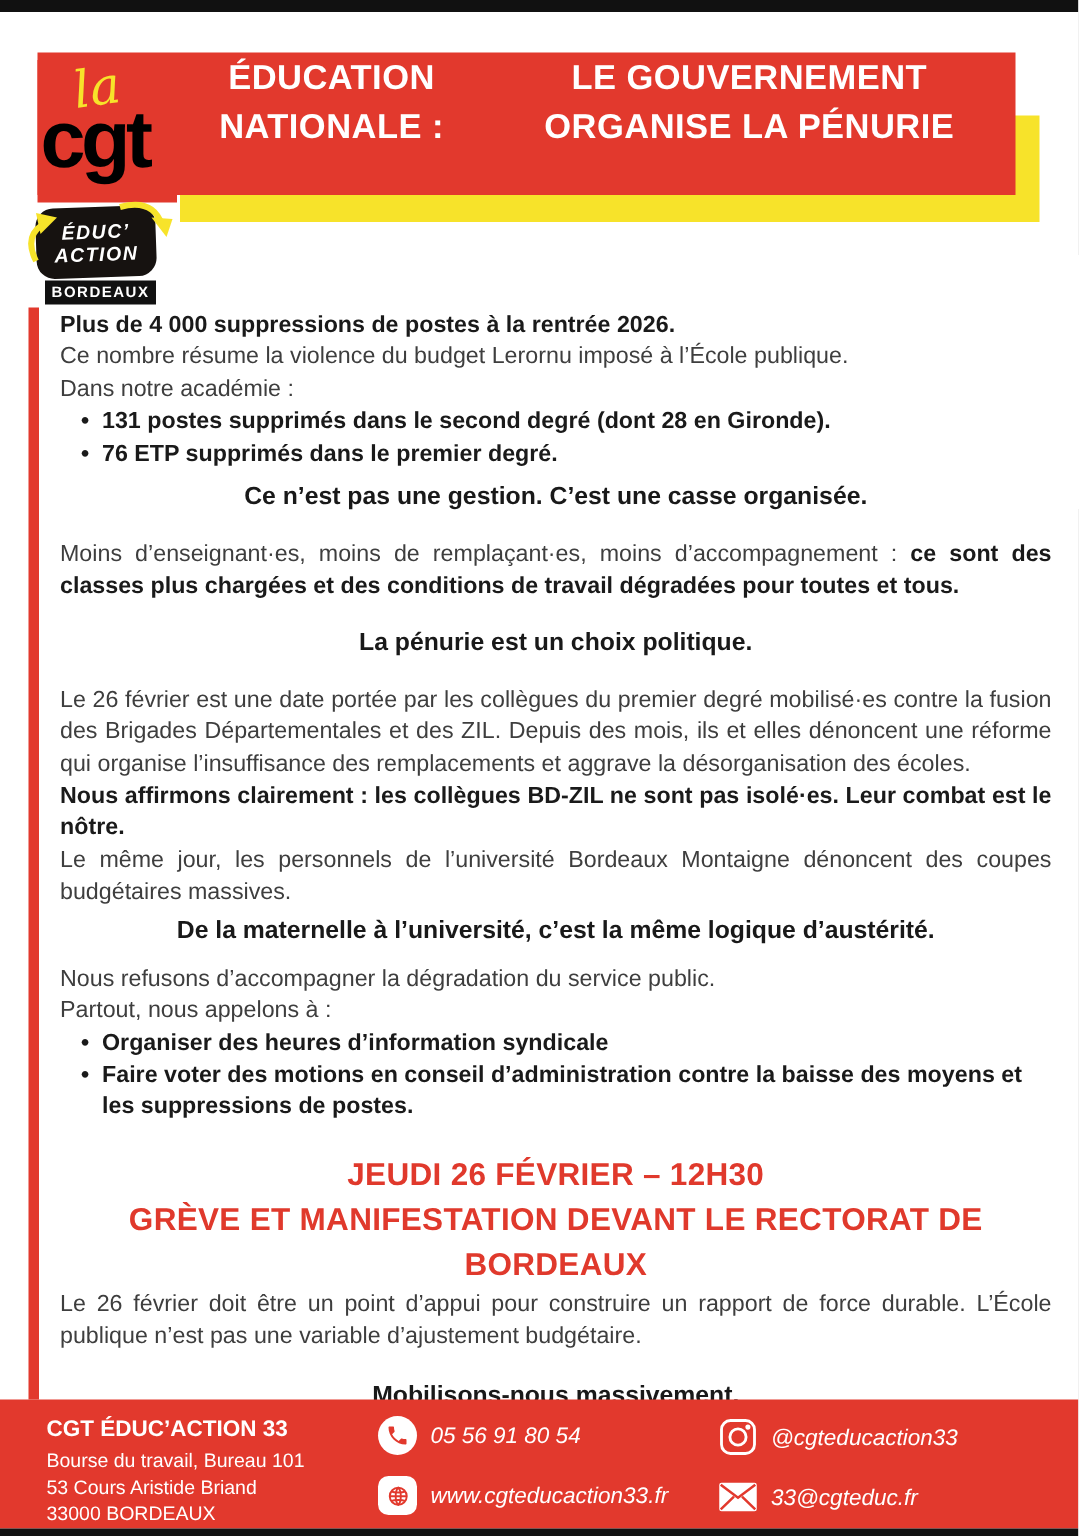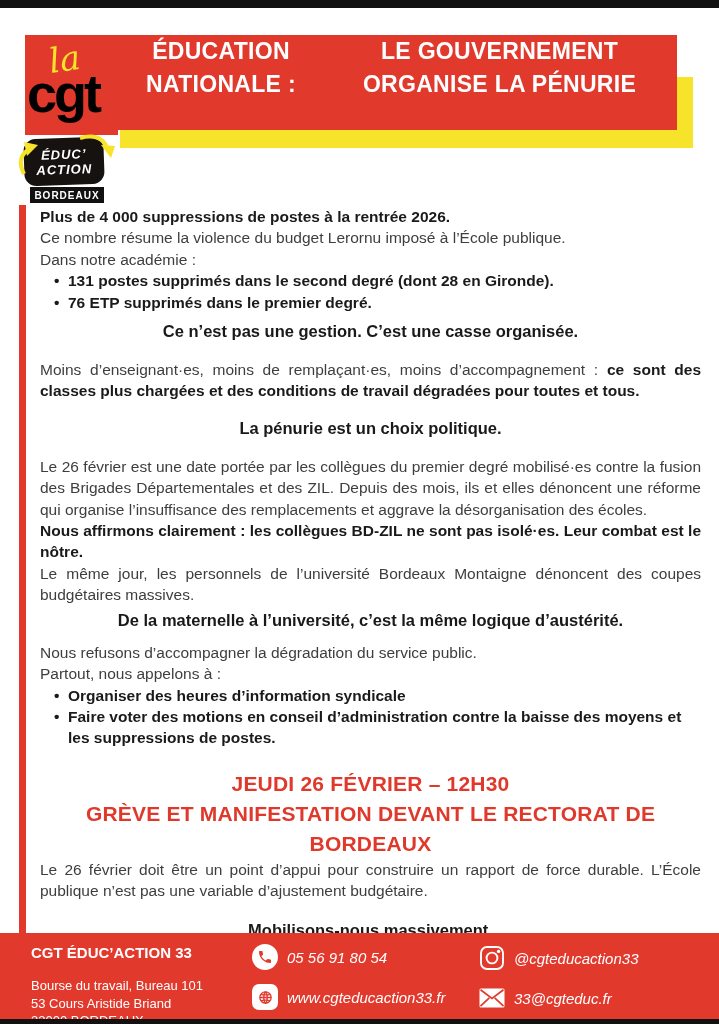--- a/index.html
+++ b/index.html
@@ -41,21 +41,21 @@
   .h1{margin:7px 0 17px;}
   .h2{margin:15px 0 17px;}
   .h3{margin:3px 0 11px;}
   .event{margin-top:20px;text-align:center;color:#e0392c;font-weight:bold;font-size:21px;line-height:30px;letter-spacing:.2px;}
   .p6{margin-top:19px;}
   .closing{margin-top:17px;font-size:16.5px;}
 
   
   .footer{position:absolute;left:0;top:933px;width:719px;height:86px;background:#e2392d;color:#ffffff;}
   .f-col1{position:absolute;left:31px;top:10px;font-size:13px;line-height:17.5px;}
-  .f-org{font-weight:bold;font-size:15px;line-height:20px;margin-bottom:14px;}
+  .f-org{font-weight:bold;font-size:15px;line-height:20px;margin-bottom:2px;}
   .f-col2{position:absolute;left:252px;top:11px;}
   .f-col3{position:absolute;left:479px;top:12px;}
   .f-row{display:flex;align-items:center;gap:9px;height:26px;margin-bottom:14px;font-size:15px;font-style:italic;}
   .icon-circle{width:26px;height:26px;background:#fff;border-radius:50%;display:flex;align-items:center;justify-content:center;flex:0 0 auto;}
   .icon-rsq{width:26px;height:26px;background:#fff;border-radius:7px;display:flex;align-items:center;justify-content:center;flex:0 0 auto;}
   .icon-plain{width:26px;height:26px;display:flex;align-items:center;justify-content:center;flex:0 0 auto;}
 </style>
 </head>
 <body>
 

